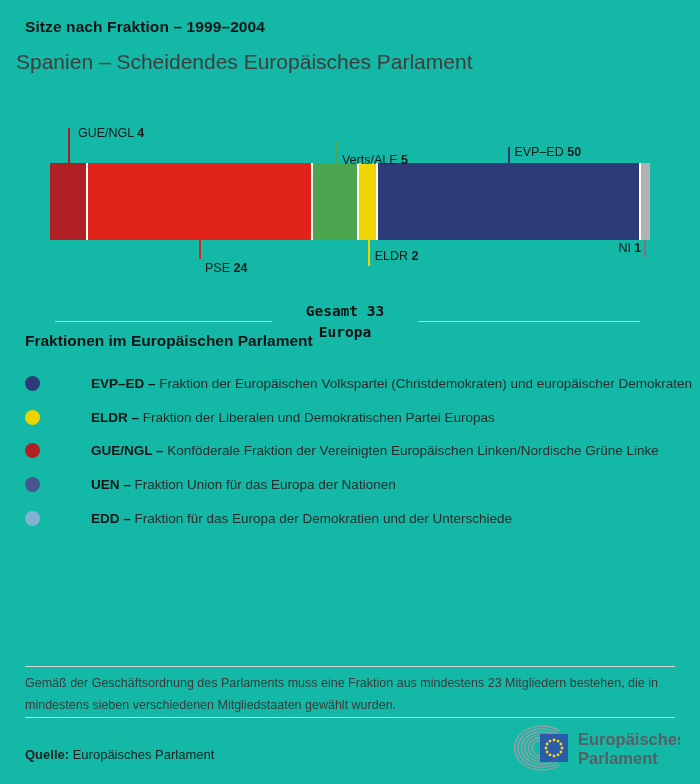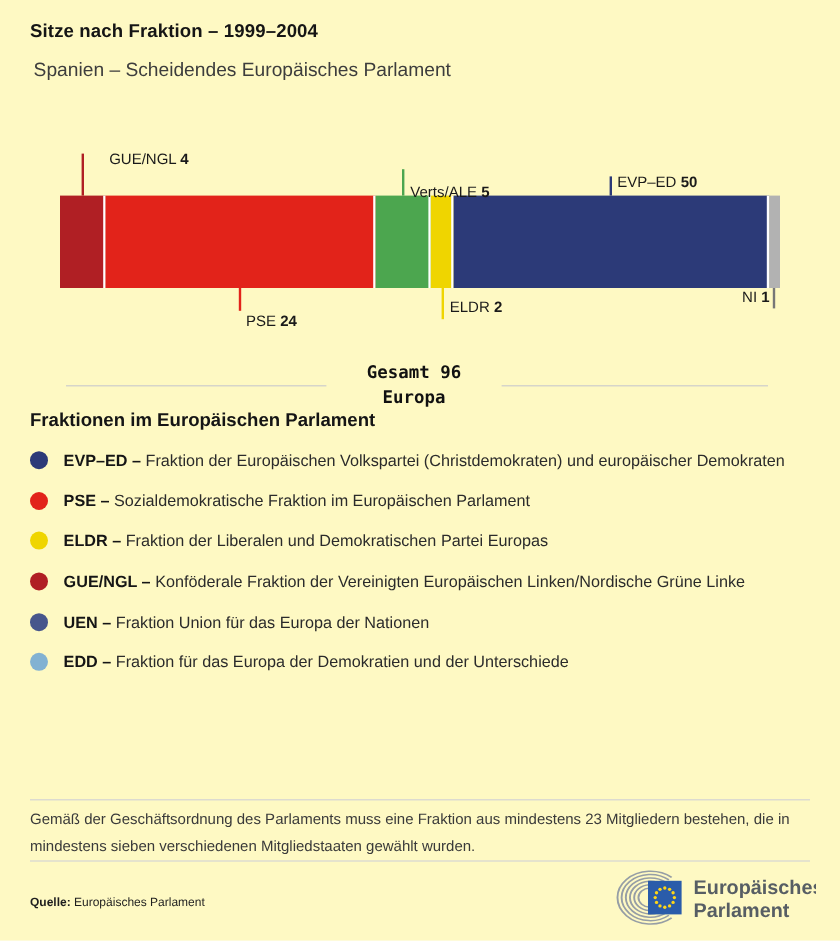--- a/index.html
+++ b/index.html
@@ -1,44 +1,44 @@
 <!DOCTYPE html>
 <html><head>
 <meta charset="utf-8">
 <style>
   * { margin:0; padding:0; box-sizing:border-box; }
   html,body { background:#ffffff; }
   .page {
-    position:relative; width:700px; height:784px; background:#fef9c3;
+    position:relative; width:700px; height:784px; background:#14b8a6;
     font-family:"Liberation Sans", sans-serif; color:#1a1a1a; overflow:hidden;
   }
   .title { position:absolute; left:25px; top:18px; font-size:15.5px; font-weight:bold; letter-spacing:.1px; color:#151515; }
-  .subtitle { position:absolute; left:28px; top:50px; font-size:16px; font-weight:400; color:#3d3d3d; }
+  .subtitle { position:absolute; left:16px; top:50px; font-size:21px; font-weight:400; color:#3d3d3d; }
 
   .bar { position:absolute; left:50px; top:163px; width:600px; height:77px; }
   .segment { position:absolute; top:0; height:77px; }
 
   .callout-line { position:absolute; width:2px; }
   .callout-label { position:absolute; font-size:12.5px; white-space:nowrap; color:#1a1a1a; }
   .callout-label b { font-weight:bold; }
 
   .total-line { position:absolute; height:1px; background:#cccccc; top:321px; }
   .total-text { position:absolute; left:272px; width:146px; top:301px; text-align:center;
     font-family:"DejaVu Sans Mono", monospace; font-weight:bold; font-size:14.5px; line-height:21px; color:#111; }
 
-  .legend-title { position:absolute; left:25px; top:342px; font-size:15.5px; font-weight:bold; color:#151515; }
+  .legend-title { position:absolute; left:25px; top:332px; font-size:15.5px; font-weight:bold; color:#151515; }
   .legend { position:absolute; left:25px; top:367px; width:660px; }
   .legend-row { display:flex; align-items:center; height:33.6px; }
   .legend-dot { width:15px; height:15px; border-radius:50%; flex:0 0 15px; margin-right:13px; }
-  .legend-text { font-size:13.5px; white-space:nowrap; color:#2b2b2b; }
+  .legend-text { font-size:13.5px; white-space:nowrap; color:#2b2b2b;margin-left:38px; }
   .legend-text b { color:#151515; }
 
   .divider { position:absolute; left:25px; width:650px; height:1px; background:#d4d4d4; }
   .footnote { position:absolute; left:25px; top:672px; width:645px; font-size:12.5px; line-height:22px; color:#3a3a3a; }
-  .source { position:absolute; left:25px; top:747px; font-size:10px; color:#1f1f1f; }
+  .source { position:absolute; left:25px; top:747px; font-size:13px; color:#1f1f1f; }
   .source b { font-weight:bold; }
   .logo { position:absolute; left:502px; top:722px; }
 </style>
 </head>
 <body>
 
 <div class="page">
 
   <div class="title">Sitze nach Fraktion – 1999–2004</div>
   <div class="subtitle">Spanien – Scheidendes Europäisches Parlament</div>
@@ -46,49 +46,45 @@
   <div class="bar">
       <div class="segment" style="left: 0px; width: 37.5px; background: rgb(176, 31, 36); border-right: 2px solid rgb(255, 255, 255);"></div>
       <div class="segment" style="left: 37.5px; width: 225px; background: rgb(226, 35, 26); border-right: 2px solid rgb(255, 255, 255);"></div>
       <div class="segment" style="left: 262.5px; width: 46.875px; background: rgb(76, 166, 79); border-right: 2px solid rgb(255, 255, 255);"></div>
       <div class="segment" style="left: 309.375px; width: 18.75px; background: rgb(239, 213, 0); border-right: 2px solid rgb(255, 255, 255);"></div>
       <div class="segment" style="left: 328.125px; width: 262.5px; background: rgb(44, 58, 120); border-right: 2px solid rgb(255, 255, 255);"></div>
       <div class="segment" style="left: 590.625px; width: 9.375px; background: rgb(178, 178, 178);"></div>
     </div>
   <div>
       <div class="callout-line" style="left: 67.75px; top: 128px; height: 35px; background: rgb(176, 31, 36);"></div>
-      <div class="callout-label" style="top: 126px; left: 91px;"><span>GUE/NGL </span><b>4</b></div>
+      <div class="callout-label" style="top: 126px; left: 78px;"><span>GUE/NGL </span><b>4</b></div>
       <div class="callout-line" style="left: 199px; top: 240px; height: 19px; background: rgb(226, 35, 26);"></div>
       <div class="callout-label" style="top: 261px; left: 205px;"><span>PSE </span><b>24</b></div>
       <div class="callout-line" style="left: 334.938px; top: 141px; height: 22px; background: rgb(76, 166, 79);"></div>
       <div class="callout-label" style="top: 153px; left: 341.938px;"><span>Verts/ALE </span><b>5</b></div>
       <div class="callout-line" style="left: 367.75px; top: 240px; height: 26px; background: rgb(239, 213, 0);"></div>
       <div class="callout-label" style="top: 249px; left: 374.75px;"><span>ELDR </span><b>2</b></div>
       <div class="callout-line" style="left: 508.375px; top: 147px; height: 16px; background: rgb(44, 58, 120);"></div>
       <div class="callout-label" style="top: 145px; left: 514.375px;"><span>EVP–ED </span><b>50</b></div>
       <div class="callout-line" style="left: 644.312px; top: 240px; height: 17px; background: rgb(119, 119, 119);"></div>
       <div class="callout-label" style="top: 241px; right: 58.6875px;"><span>NI </span><b>1</b></div>
     </div>
 
   <div class="total-line" style="left:55px; width:217px;"></div>
   <div class="total-line" style="left:418px; width:222px;"></div>
   <div class="total-text">
-    <div>Gesamt 96</div>
+    <div>Gesamt 33</div>
     <div>Europa</div>
   </div>
 
   <div class="legend-title">Fraktionen im Europäischen Parlament</div>
   <div class="legend">
       <div class="legend-row">
         <span class="legend-dot" style="background: rgb(44, 58, 120);"></span>
         <span class="legend-text"><b>EVP–ED – </b>Fraktion der Europäischen Volkspartei (Christdemokraten) und europäischer Demokraten</span>
-      </div>
-      <div class="legend-row">
-        <span class="legend-dot" style="background: rgb(226, 35, 26);"></span>
-        <span class="legend-text"><b>PSE – </b>Sozialdemokratische Fraktion im Europäischen Parlament</span>
       </div>
       <div class="legend-row">
         <span class="legend-dot" style="background: rgb(239, 213, 0);"></span>
         <span class="legend-text"><b>ELDR – </b>Fraktion der Liberalen und Demokratischen Partei Europas</span>
       </div>
       <div class="legend-row">
         <span class="legend-dot" style="background: rgb(176, 31, 36);"></span>
         <span class="legend-text"><b>GUE/NGL – </b>Konföderale Fraktion der Vereinigten Europäischen Linken/Nordische Grüne Linke</span>
       </div>
       <div class="legend-row">

